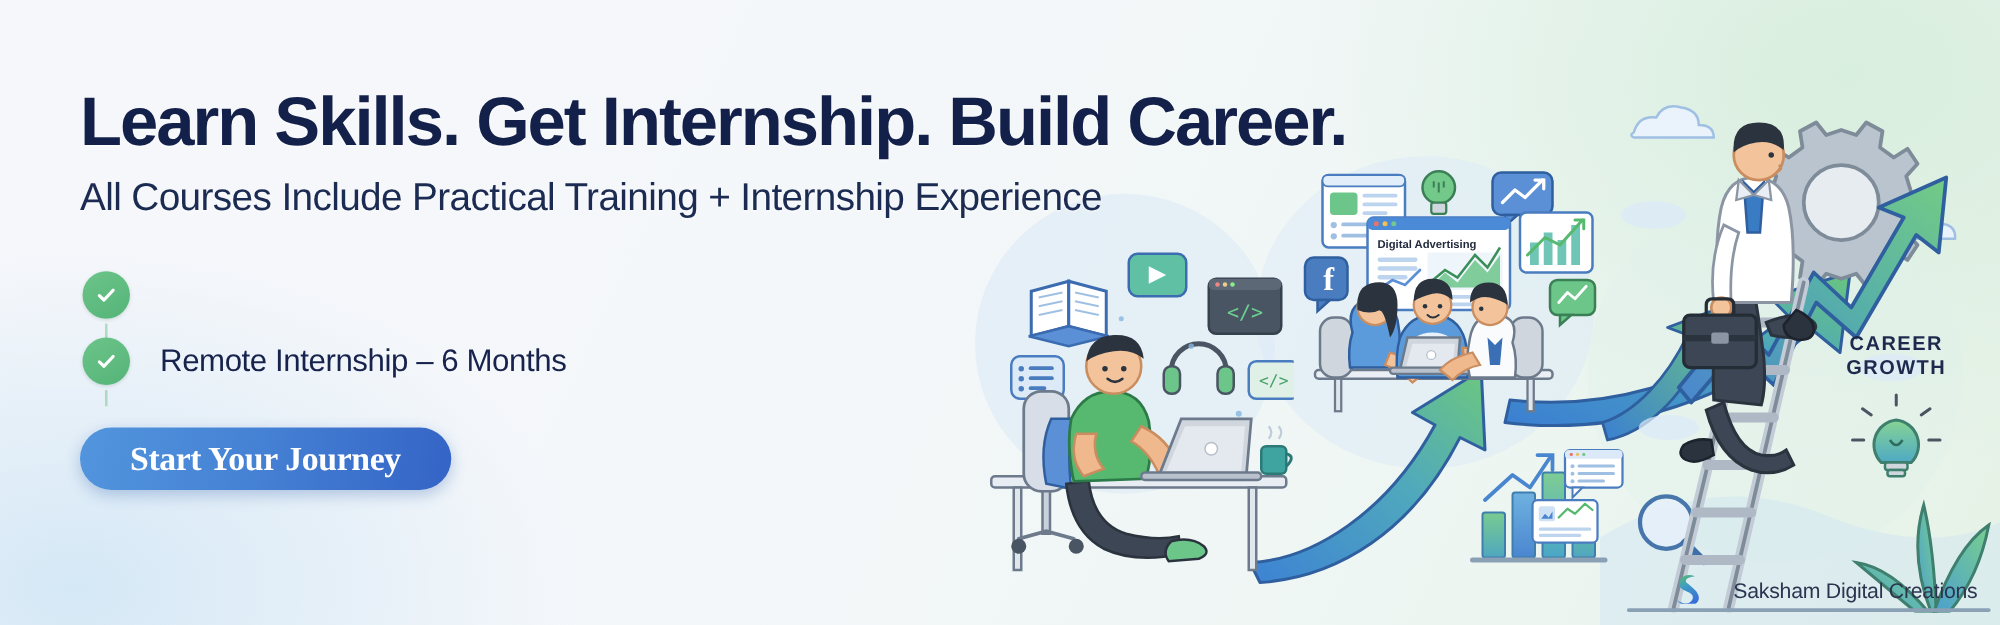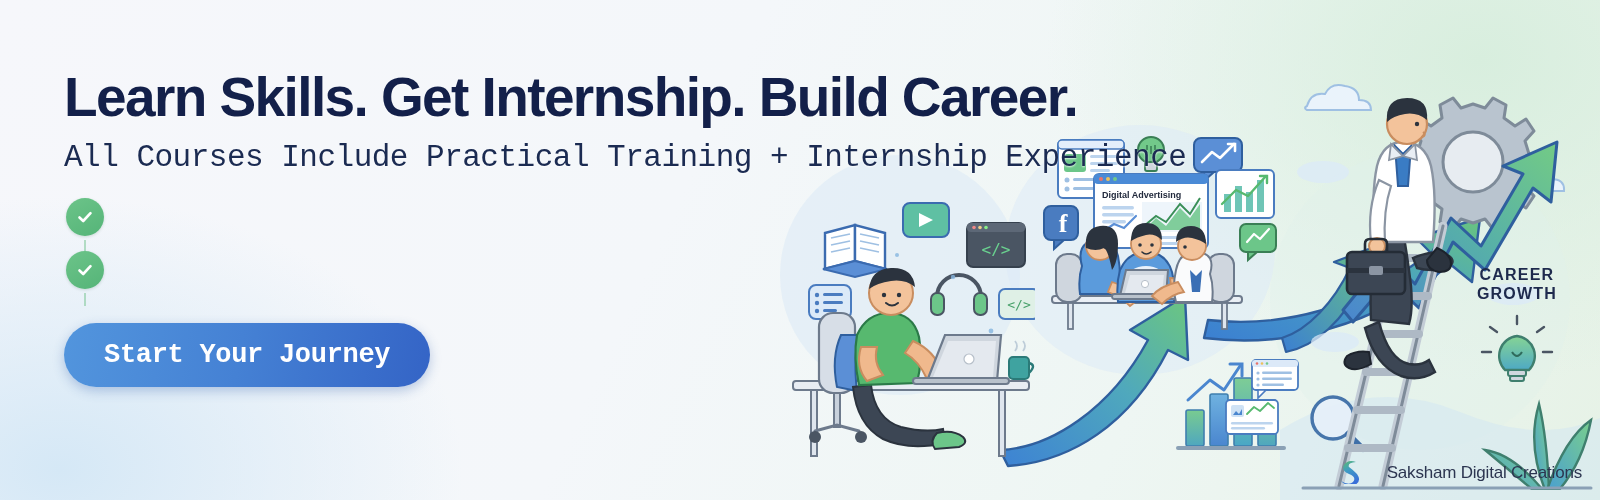--- a/index.html
+++ b/index.html
@@ -34,24 +34,23 @@
     line-height: 1.06;
     margin: 0 0 14px 0;
     white-space: nowrap;
     text-shadow: 0 1px 2px rgba(255,255,255,0.85);
   }
   .subhead {
     font-size: 31px;
     font-weight: 400;
     color: #1b2b52;
     letter-spacing: -0.5px;
-    margin: 0 0 16px 0;
+    margin: 0 0 34px 0;
     white-space: nowrap;
     text-shadow: 0 1px 2px rgba(255,255,255,0.8);
-    font-family: Liberation Mono, monospace;
   }
 
   .bullets { position: relative; margin: 0 0 26px 2px; }
   .bullet-row {
     position: relative;
     display: flex;
     align-items: center;
     height: 53px;
   }
   .check-wrap { position: relative; width: 40px; height: 40px; flex: 0 0 40px; }
@@ -75,27 +74,27 @@
     color: #17234c;
     margin-left: 22px;
     letter-spacing: -0.35px;
     white-space: nowrap;
   }
 
   .cta {
     display: inline-flex;
     align-items: center;
     justify-content: center;
-    height: 64px;
+    height: 50px;
     padding: 0 40px;
     border: none;
     border-radius: 34px;
     background: linear-gradient(100deg, #5295dd 0%, #4581d4 48%, #3464c6 100%);
     color: #ffffff;
-    font-family: Liberation Mono, monospace;
+    font-family: Liberation Serif, serif;
     font-size: 27px;
     font-weight: 700;
     letter-spacing: -0.3px;
     cursor: pointer;
     box-shadow: 0 4px 12px rgba(44,90,170,0.30);
   }
 
   
   .art { position: absolute; inset: 0; z-index: 5; }
   .art svg { position: absolute; }
@@ -559,20 +558,21 @@
 
       <div class="bullet-row">
         <span class="check-wrap">
           <span class="check-circle">
             <svg width="20" height="20" viewBox="0 0 20 20" aria-hidden="true">
               <polyline points="4.5,10.5 8.2,14 15.5,6.2" fill="none" stroke="#ffffff" stroke-width="2.6" stroke-linecap="round" stroke-linejoin="round"></polyline>
             </svg>
           </span>
           <span class="connector"></span>
         </span>
+        <span class="bullet-text">Remote Internship – 6 Months</span>
       </div>
 
     </div>
 
     <button class="cta" type="button">Start Your Journey</button>
   </div>
 
   <div class="logo">
     <span>
       <svg width="24" height="26" viewBox="0 0 24 26" aria-hidden="true">

